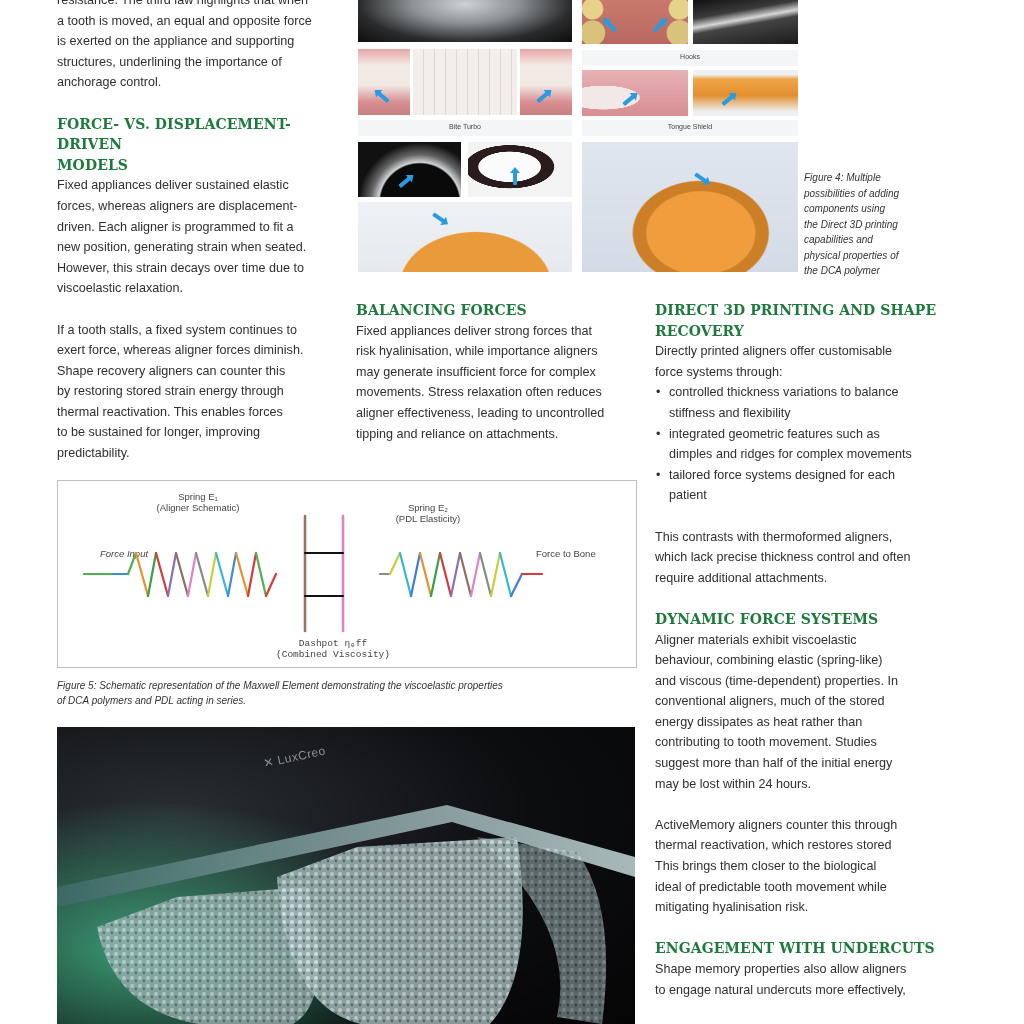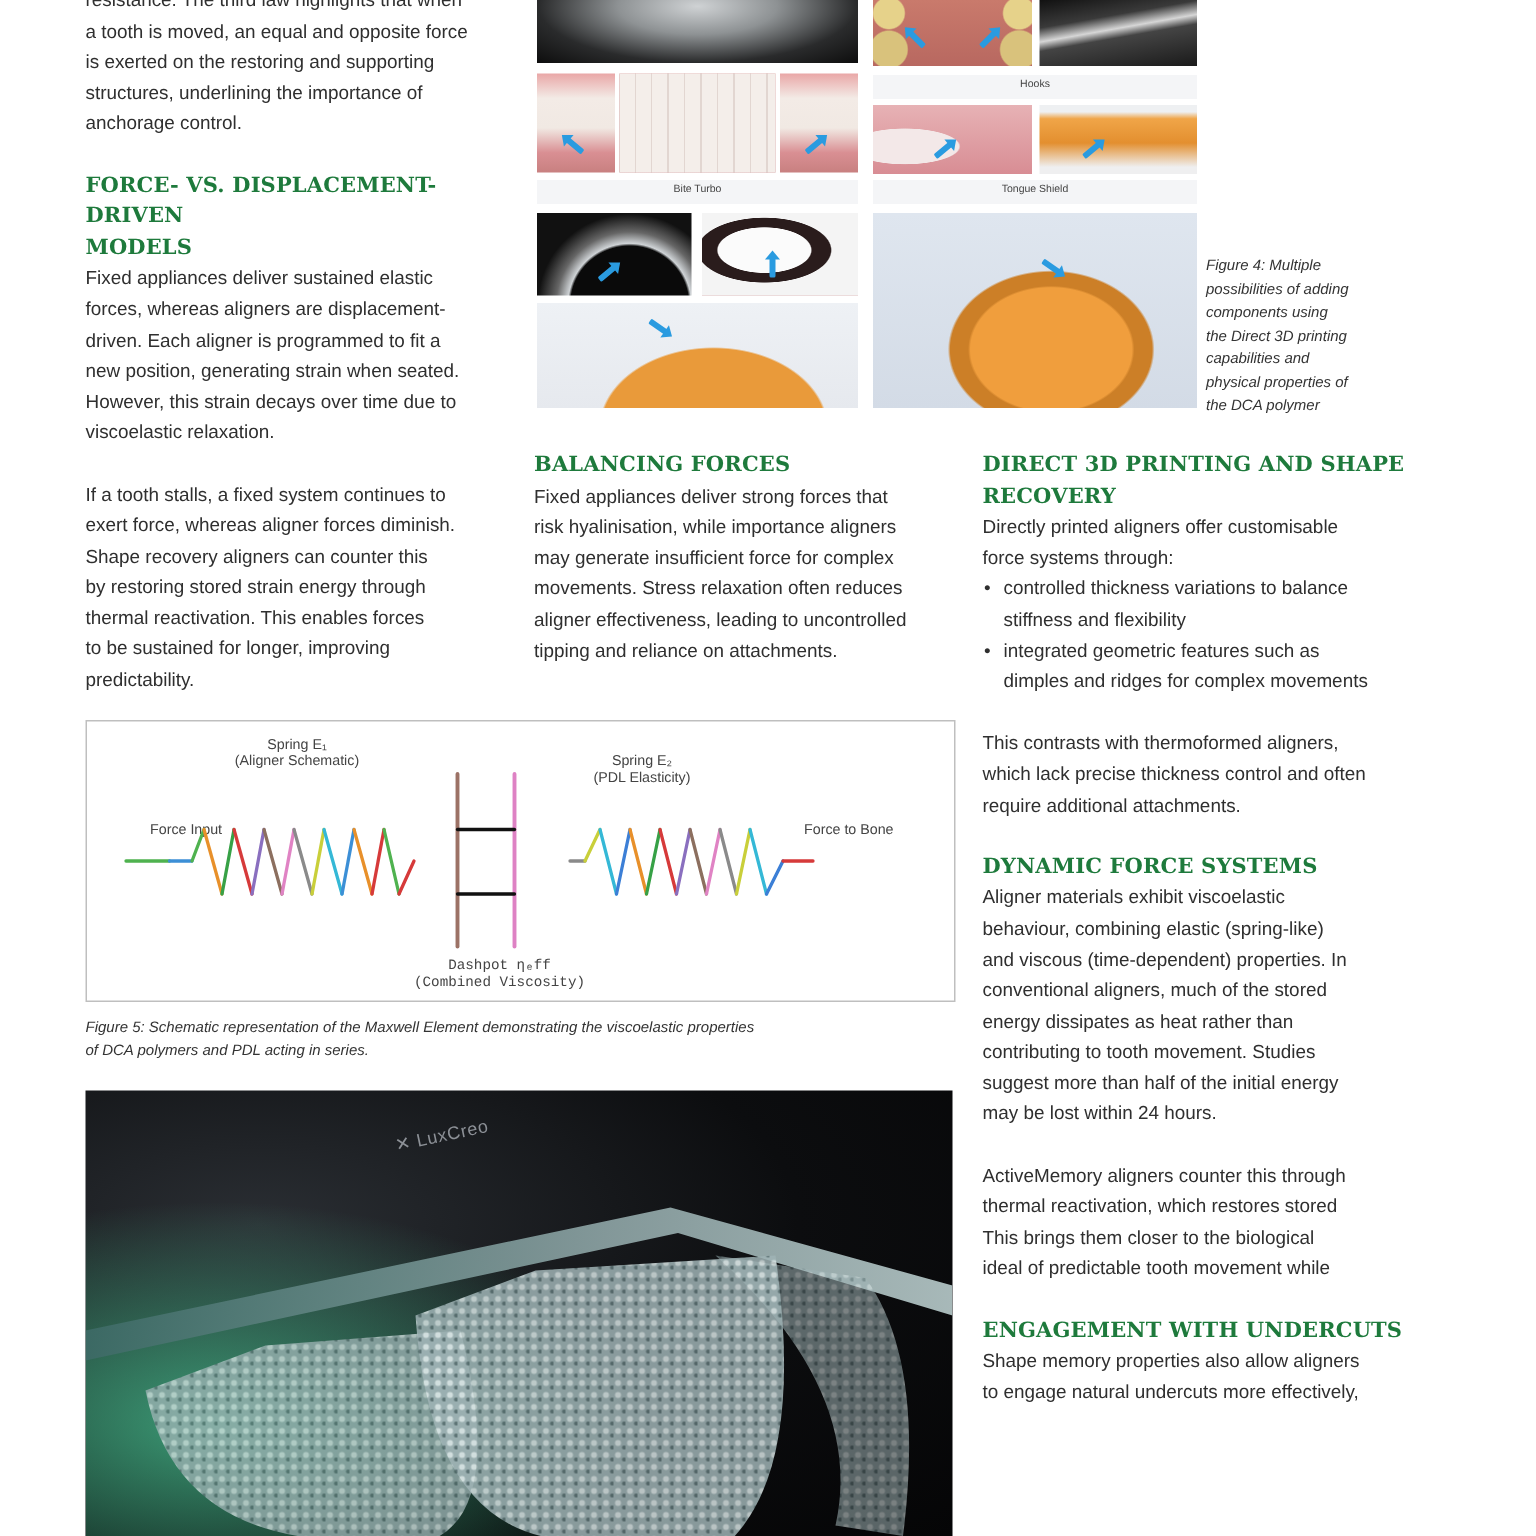--- a/index.html
+++ b/index.html
@@ -36,21 +36,21 @@
   .printer { position: absolute; left: 57px; top: 727px; width: 578px; height: 297px; overflow: hidden;
     background: radial-gradient(ellipse at 20% 30%, #2a2e33 0%, #0c0d0f 55%, #050506 100%); }
   .brand { position: absolute; left: 206px; top: 23px; color: #8c9096; font-size: 12px; transform: rotate(-12deg); letter-spacing: 0.5px; }
 </style>
 </head>
 <body>
 
 <div class="col" style="left:57px; top:-10px; width:285px;">
   <p>resistance. The third law highlights that when</p>
   <p>a tooth is moved, an equal and opposite force</p>
-  <p>is exerted on the restoring and supporting</p>
+  <p>is exerted on the appliance and supporting</p>
   <p>structures, underlining the importance of</p>
   <p>anchorage control.</p>
   <div class="gap"></div>
   <h3 class="hd">
     <span>FORCE- VS. DISPLACEMENT-DRIVEN</span><br>
     <span>MODELS</span>
   </h3>
   <p>Fixed appliances deliver sustained elastic</p>
   <p>forces, whereas aligners are displacement-</p>
   <p>driven. Each aligner is programmed to fit a</p>
@@ -134,56 +134,58 @@
 <div class="col" style="left:655px; top:300px; width:300px;">
   <h3 class="hd">
     <span>DIRECT 3D PRINTING AND SHAPE</span><br>
     <span>RECOVERY</span>
   </h3>
   <p>Directly printed aligners offer customisable</p>
   <p>force systems through:</p>
   <ul class="bul">
     <li><span>controlled thickness variations to balance</span><br><span>stiffness and flexibility</span></li>
     <li><span>integrated geometric features such as</span><br><span>dimples and ridges for complex movements</span></li>
+    <li><span>tailored force systems designed for each</span><br><span>patient</span></li>
   </ul>
   <div class="gap"></div>
   <p>This contrasts with thermoformed aligners,</p>
   <p>which lack precise thickness control and often</p>
   <p>require additional attachments.</p>
   <div class="gap"></div>
   <h3 class="hd">DYNAMIC FORCE SYSTEMS</h3>
   <p>Aligner materials exhibit viscoelastic</p>
   <p>behaviour, combining elastic (spring-like)</p>
   <p>and viscous (time-dependent) properties. In</p>
   <p>conventional aligners, much of the stored</p>
   <p>energy dissipates as heat rather than</p>
   <p>contributing to tooth movement. Studies</p>
   <p>suggest more than half of the initial energy</p>
   <p>may be lost within 24 hours.</p>
   <div class="gap"></div>
   <p>ActiveMemory aligners counter this through</p>
   <p>thermal reactivation, which restores stored</p>
   <p>This brings them closer to the biological</p>
   <p>ideal of predictable tooth movement while</p>
+  <p>mitigating hyalinisation risk.</p>
   <div class="gap"></div>
   <h3 class="hd">ENGAGEMENT WITH UNDERCUTS</h3>
   <p>Shape memory properties also allow aligners</p>
   <p>to engage natural undercuts more effectively,</p>
 </div>
 
 <div class="fig5">
   <div class="lbl" style="left:60px; top:10px; width:160px;">
     <div>Spring E₁</div>
       <div>(Aligner Schematic)</div>
   </div>
   <div class="lbl" style="left:290px; top:21px; width:160px;">
     <div>Spring E₂</div>
       <div>(PDL Elasticity)</div>
   </div>
-  <div class="lbl" style="left:42px; top:67px; text-align:left;">Force Input</div>
+  <div class="lbl" style="left:42px; top:67px; text-align:left;font-style:italic;">Force Input</div>
   <div class="lbl" style="left:478px; top:67px; text-align:left;">Force to Bone</div>
   <div class="lbl" style="left:195px; top:157px; width:160px;font-family:Liberation Mono, monospace;">
     <div>Dashpot ηₑff</div>
       <div>(Combined Viscosity)</div>
   </div>
   <svg id="fig5svg" width="578" height="186" style="position:absolute; left:0; top:0;">
       <line x1="26" y1="93" x2="55" y2="93" stroke="#4fb24f" stroke-width="2.2" stroke-linecap="round"></line>
       <line x1="55" y1="93" x2="70" y2="93" stroke="#3c8fd6" stroke-width="2.2" stroke-linecap="round"></line>
       <line x1="70" y1="93" x2="78" y2="72" stroke="#4fb24f" stroke-width="2.2" stroke-linecap="round"></line>
       <line x1="78" y1="72" x2="90" y2="115" stroke="#e8902a" stroke-width="2.2" stroke-linecap="round"></line>

